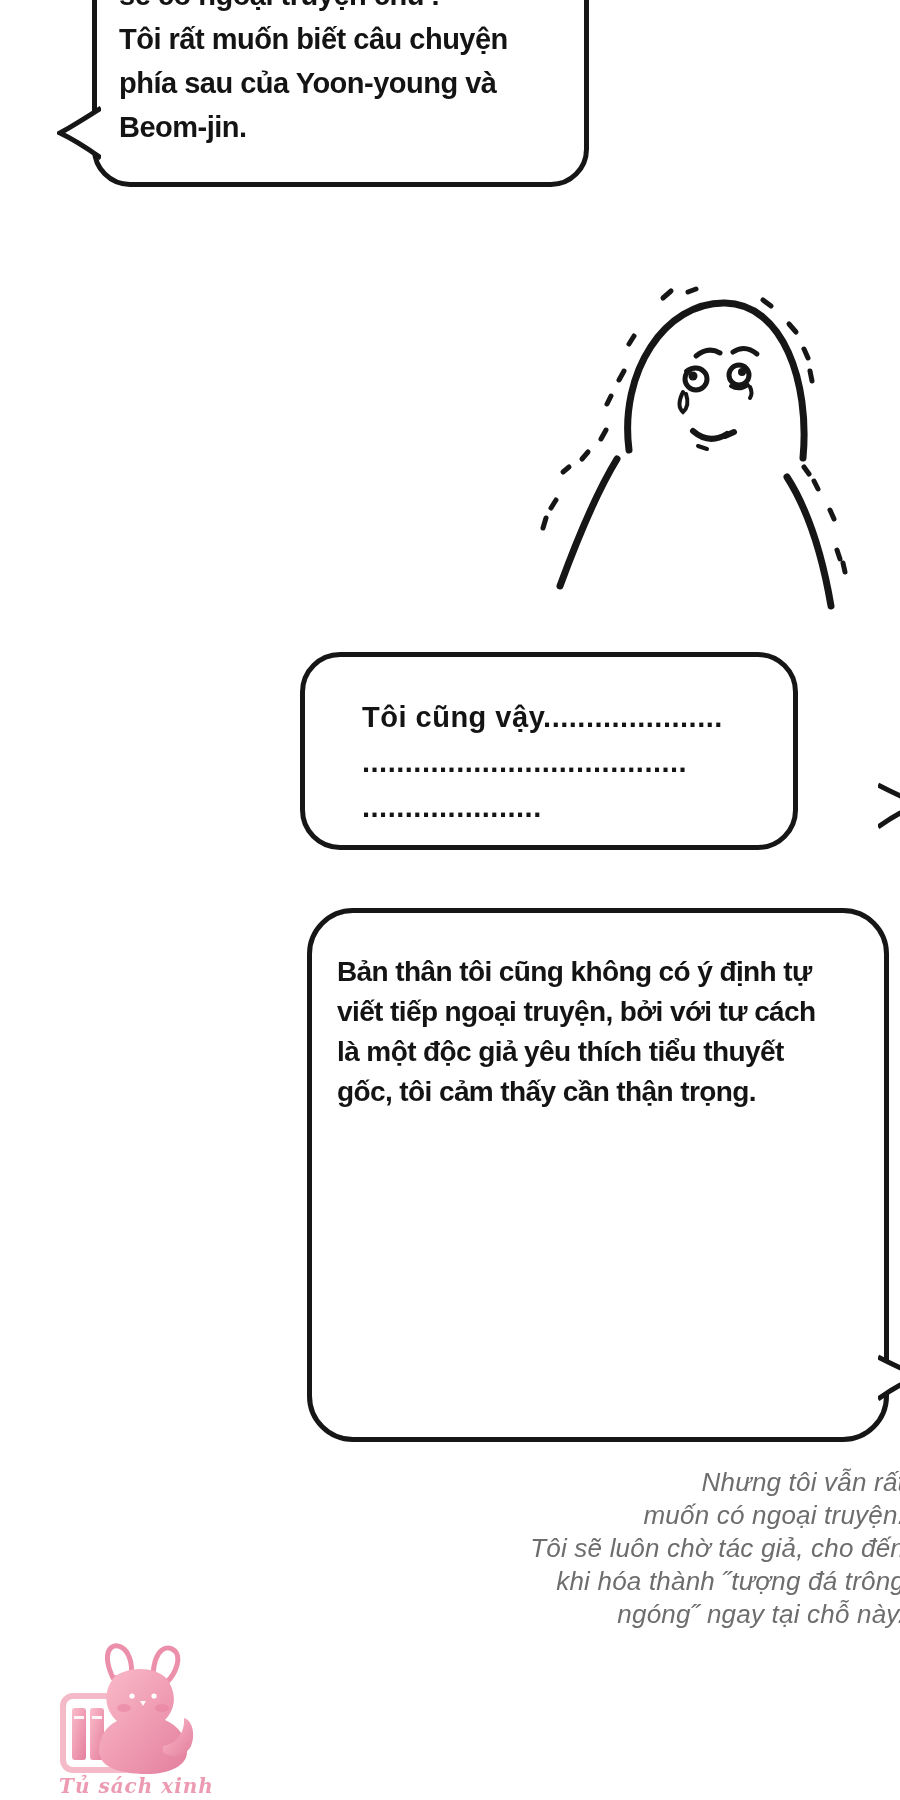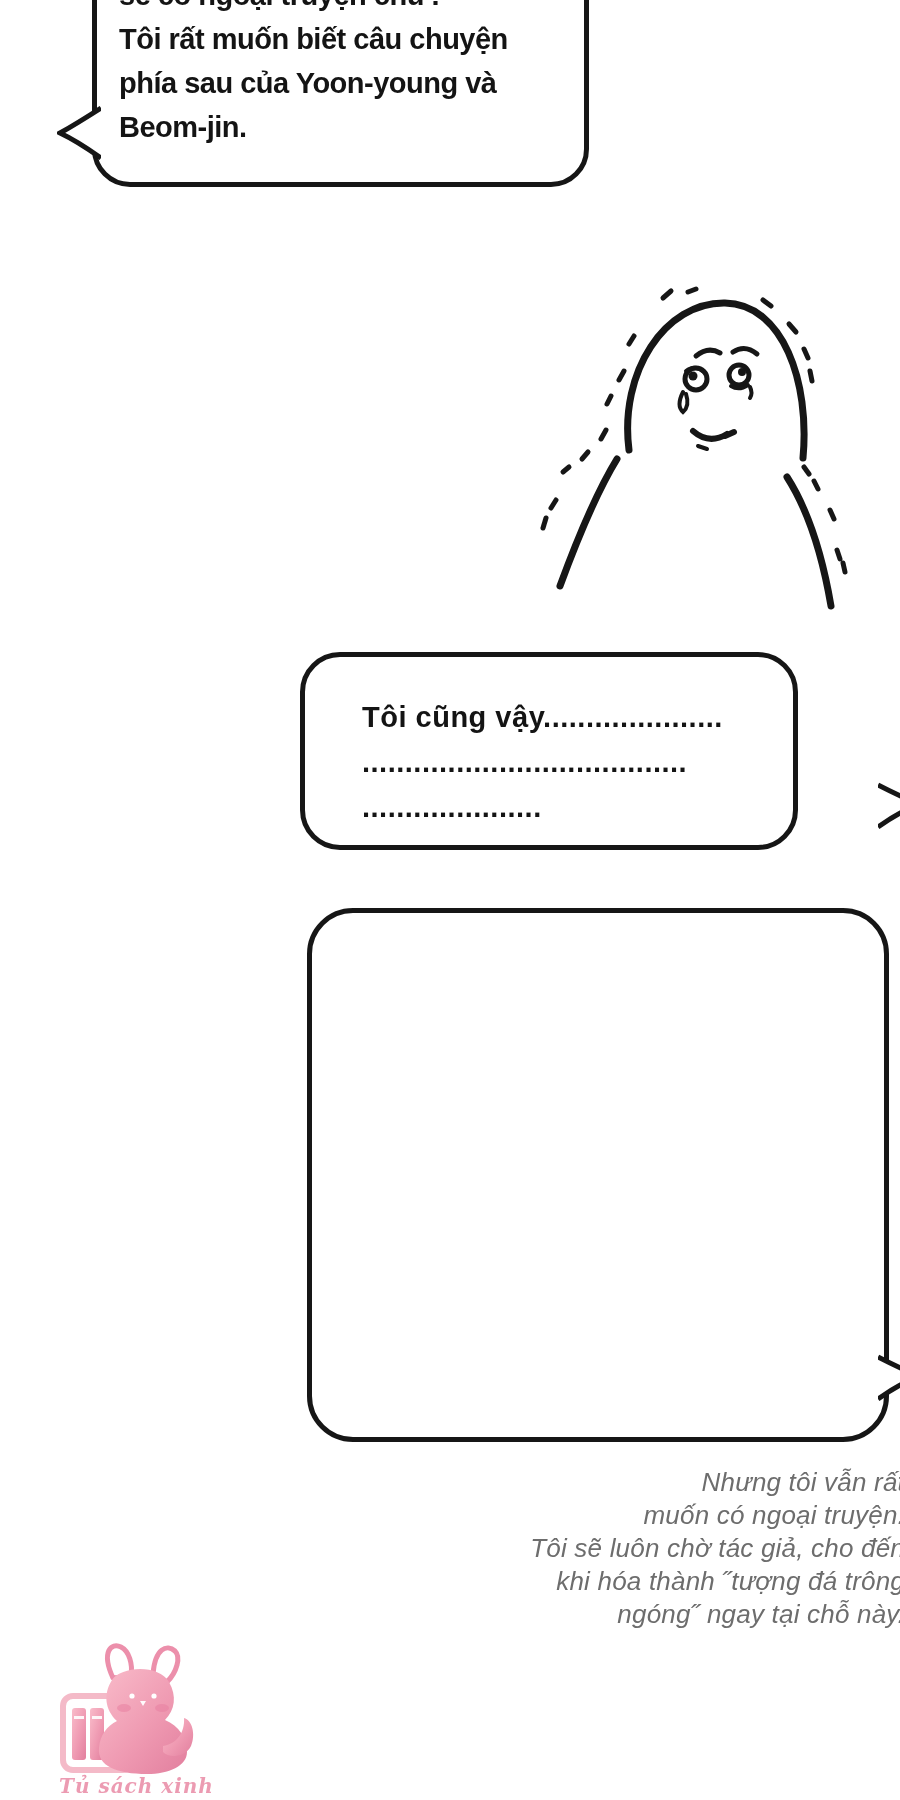--- a/index.html
+++ b/index.html
@@ -100,20 +100,24 @@
   <div class="bubble bubble-reply">
     <div class="txt">Tôi cũng vậy.....................
 ......................................
 .....................</div>
   </div>
   <svg class="tail" style="left:841px;top:782px;width:46px;height:48px;" viewBox="0 0 46 48">
     <path d="M0,3 Q25,16 43,22 Q24,28 0,45" fill="#ffffff" stroke="#161616" stroke-width="5" stroke-linejoin="miter"></path>
   </svg>
 
   <div class="bubble bubble-main">
+    <p class="txt para2">Bản thân tôi cũng không có ý định tự
+viết tiếp ngoại truyện, bởi với tư cách
+là một độc giả yêu thích tiểu thuyết
+gốc, tôi cảm thấy cần thận trọng.</p>
   </div>
   <svg class="tail" style="left:841px;top:1354px;width:46px;height:48px;" viewBox="0 0 46 48">
     <path d="M0,3 Q25,16 43,22 Q24,28 0,45" fill="#ffffff" stroke="#161616" stroke-width="5" stroke-linejoin="miter"></path>
   </svg>
 
   <div class="afterword">Nhưng tôi vẫn rất
 muốn có ngoại truyện.
 Tôi sẽ luôn chờ tác giả, cho đến
 khi hóa thành ˝tượng đá trông
 ngóng˝ ngay tại chỗ này.</div>

